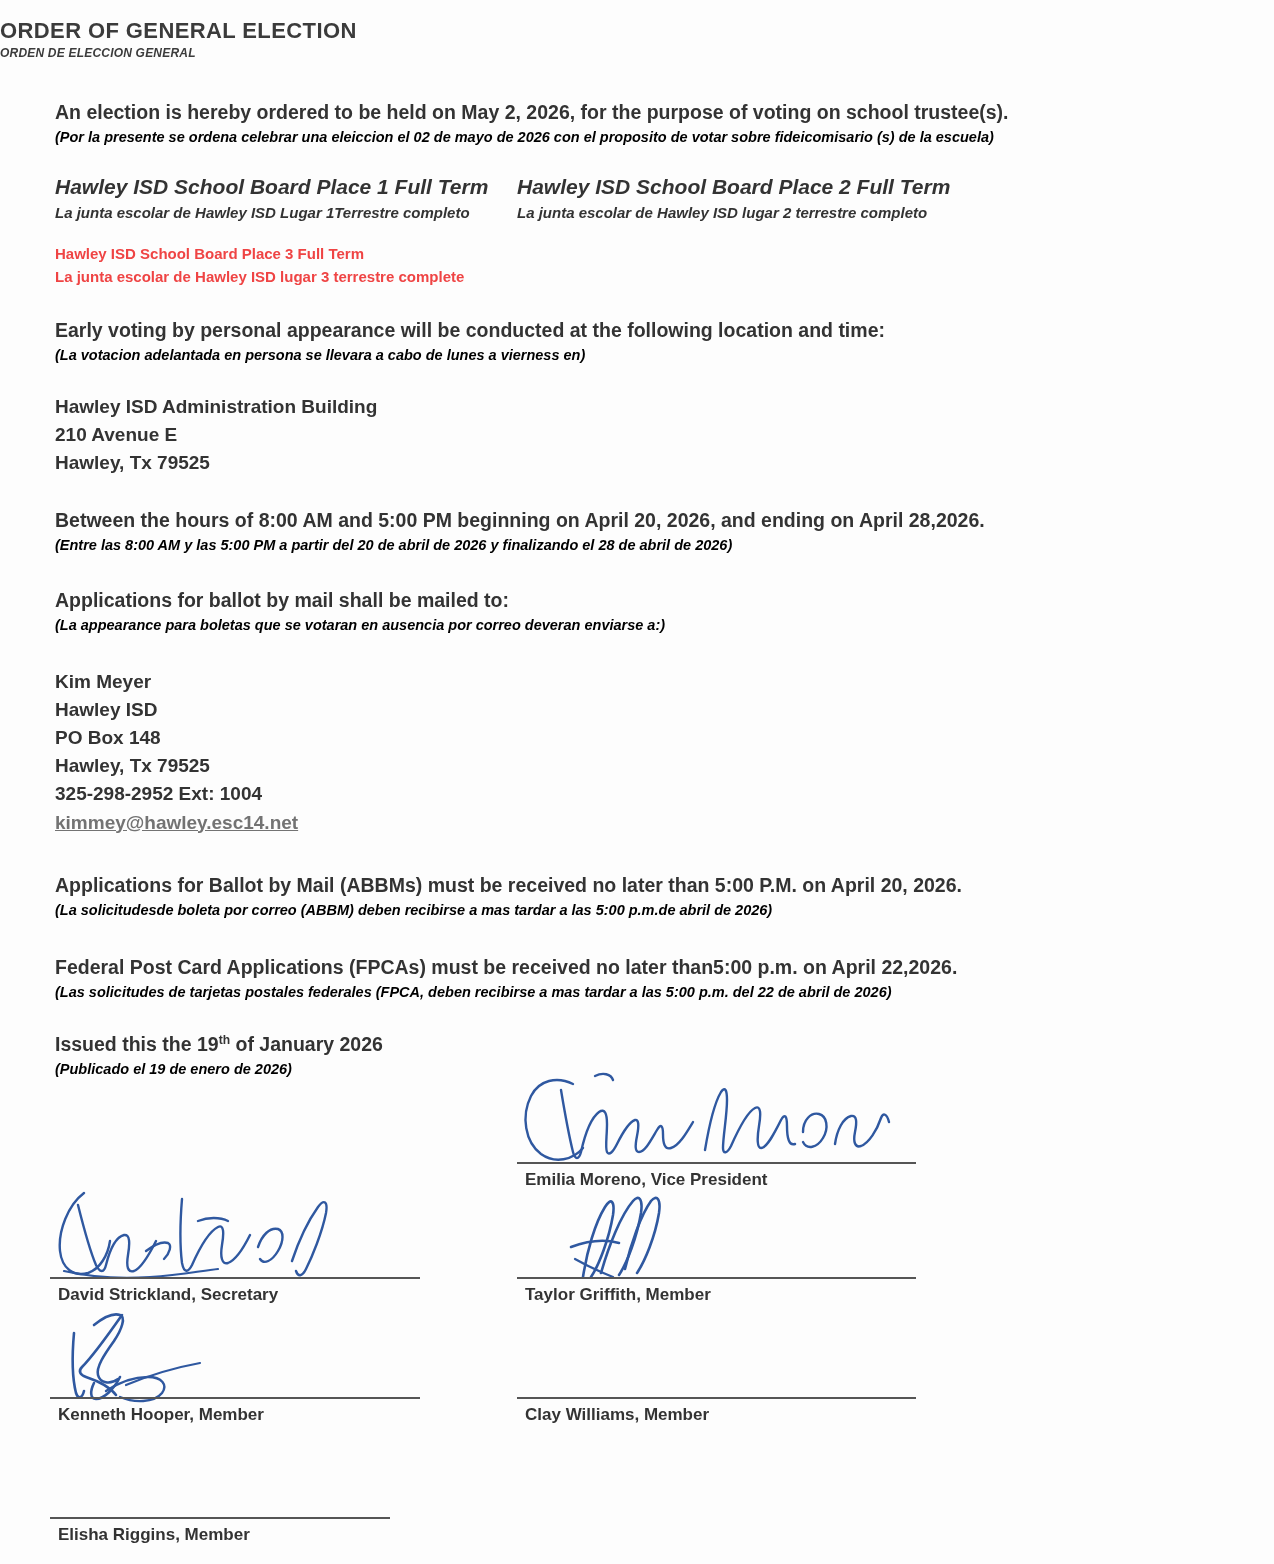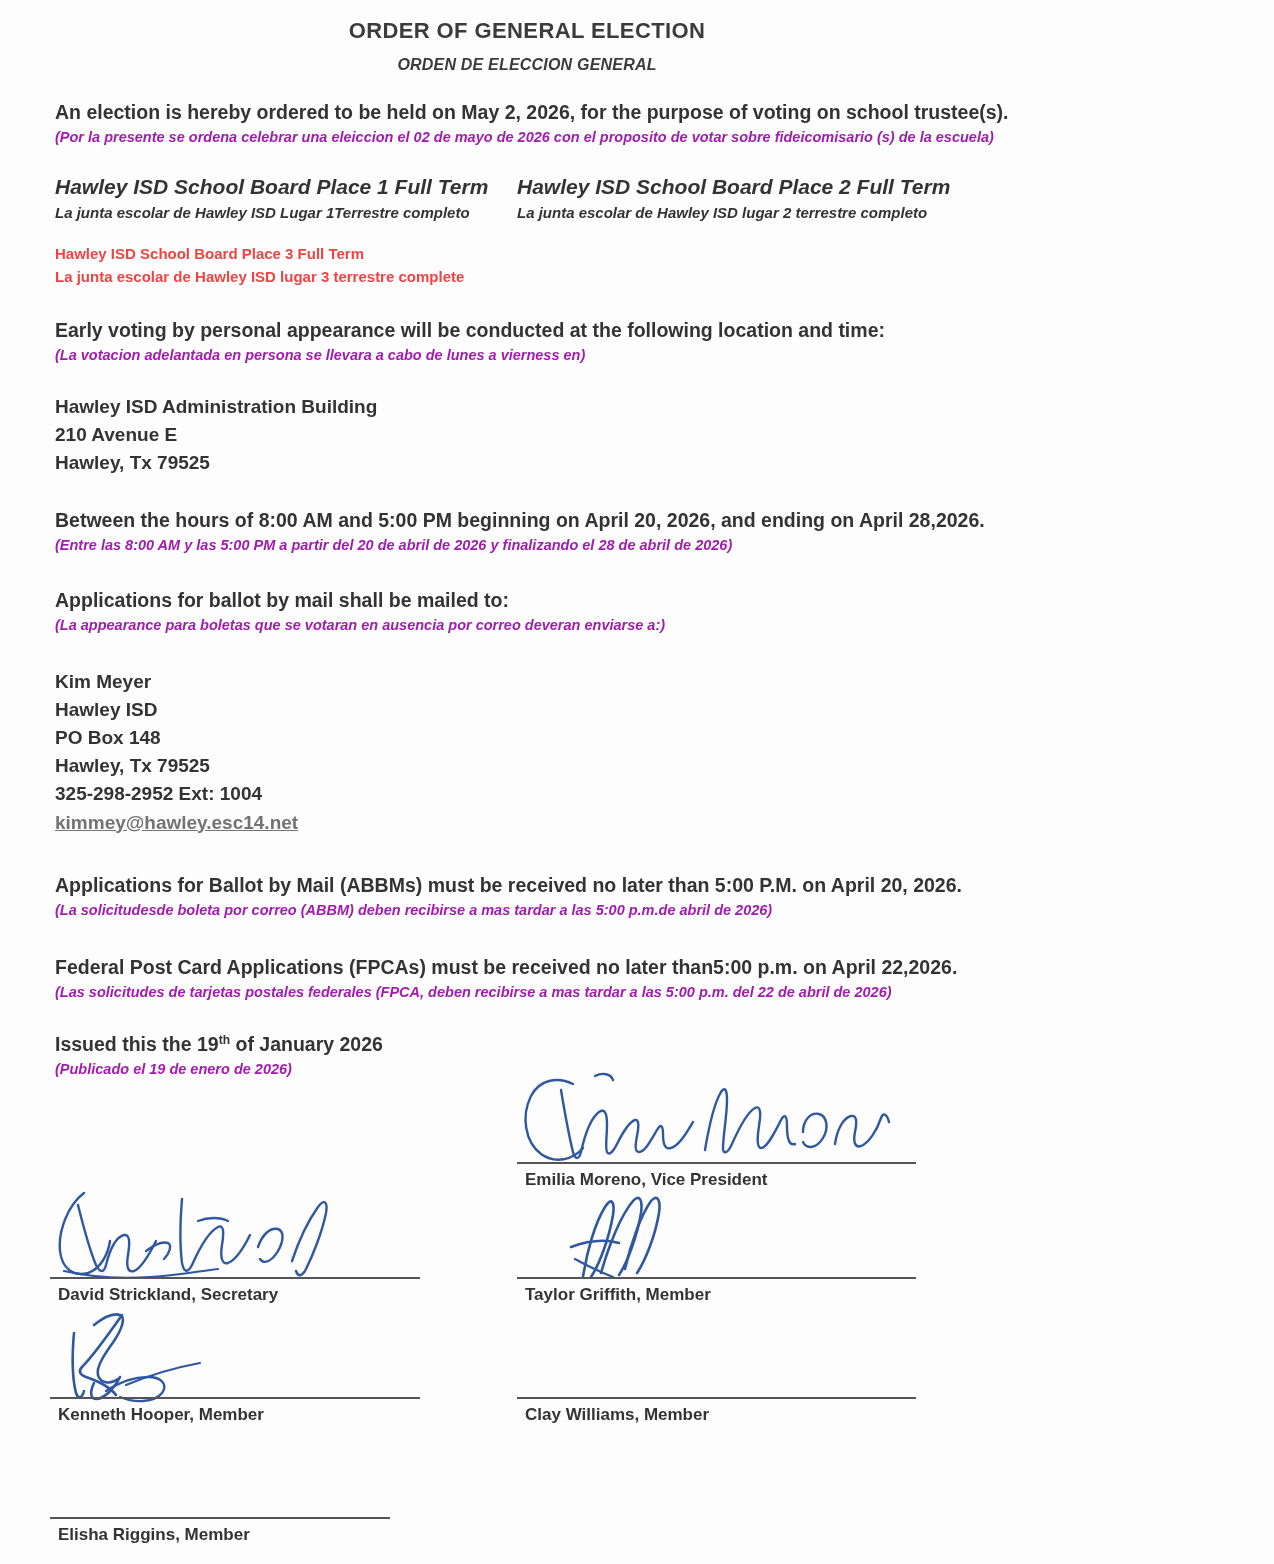--- a/index.html
+++ b/index.html
@@ -21,54 +21,53 @@
     position: absolute;
     inset: 0;
     background: #fdfdfd;
   }
   
   .title-block {
     position: absolute;
     left: 0;
     top: 18px;
     width: 1054px;
-    text-align: center;
   }
   .doc-title {
     font-size: 22px;
     font-weight: 600;
     letter-spacing: 0.4px;
     color: #3b3b3b;
     line-height: 1.18;
   }
   .doc-subtitle {
-    font-size: 16px;
+    font-size: 12px;
     font-style: italic;
     font-weight: 600;
     letter-spacing: 0.2px;
     color: #3b3b3b;
-    margin-top: 12px;
+    margin-top: 2px;
   }
   
   .blk {
     position: absolute;
     left: 55px;
   }
   .lead {
     font-size: 19.5px;
     font-weight: 600;
     color: #333;
     line-height: 1.32;
     white-space: nowrap;
   }
   .sub {
     font-size: 14.5px;
     font-style: italic;
     font-weight: 600;
-    color: #a21caf;
+    color: #000000;
     line-height: 1.35;
     white-space: nowrap;
     margin-top: 2px;
   }
   .plain {
     font-size: 19px;
     font-weight: 600;
     color: #333;
     line-height: 1.48;
     white-space: nowrap;

